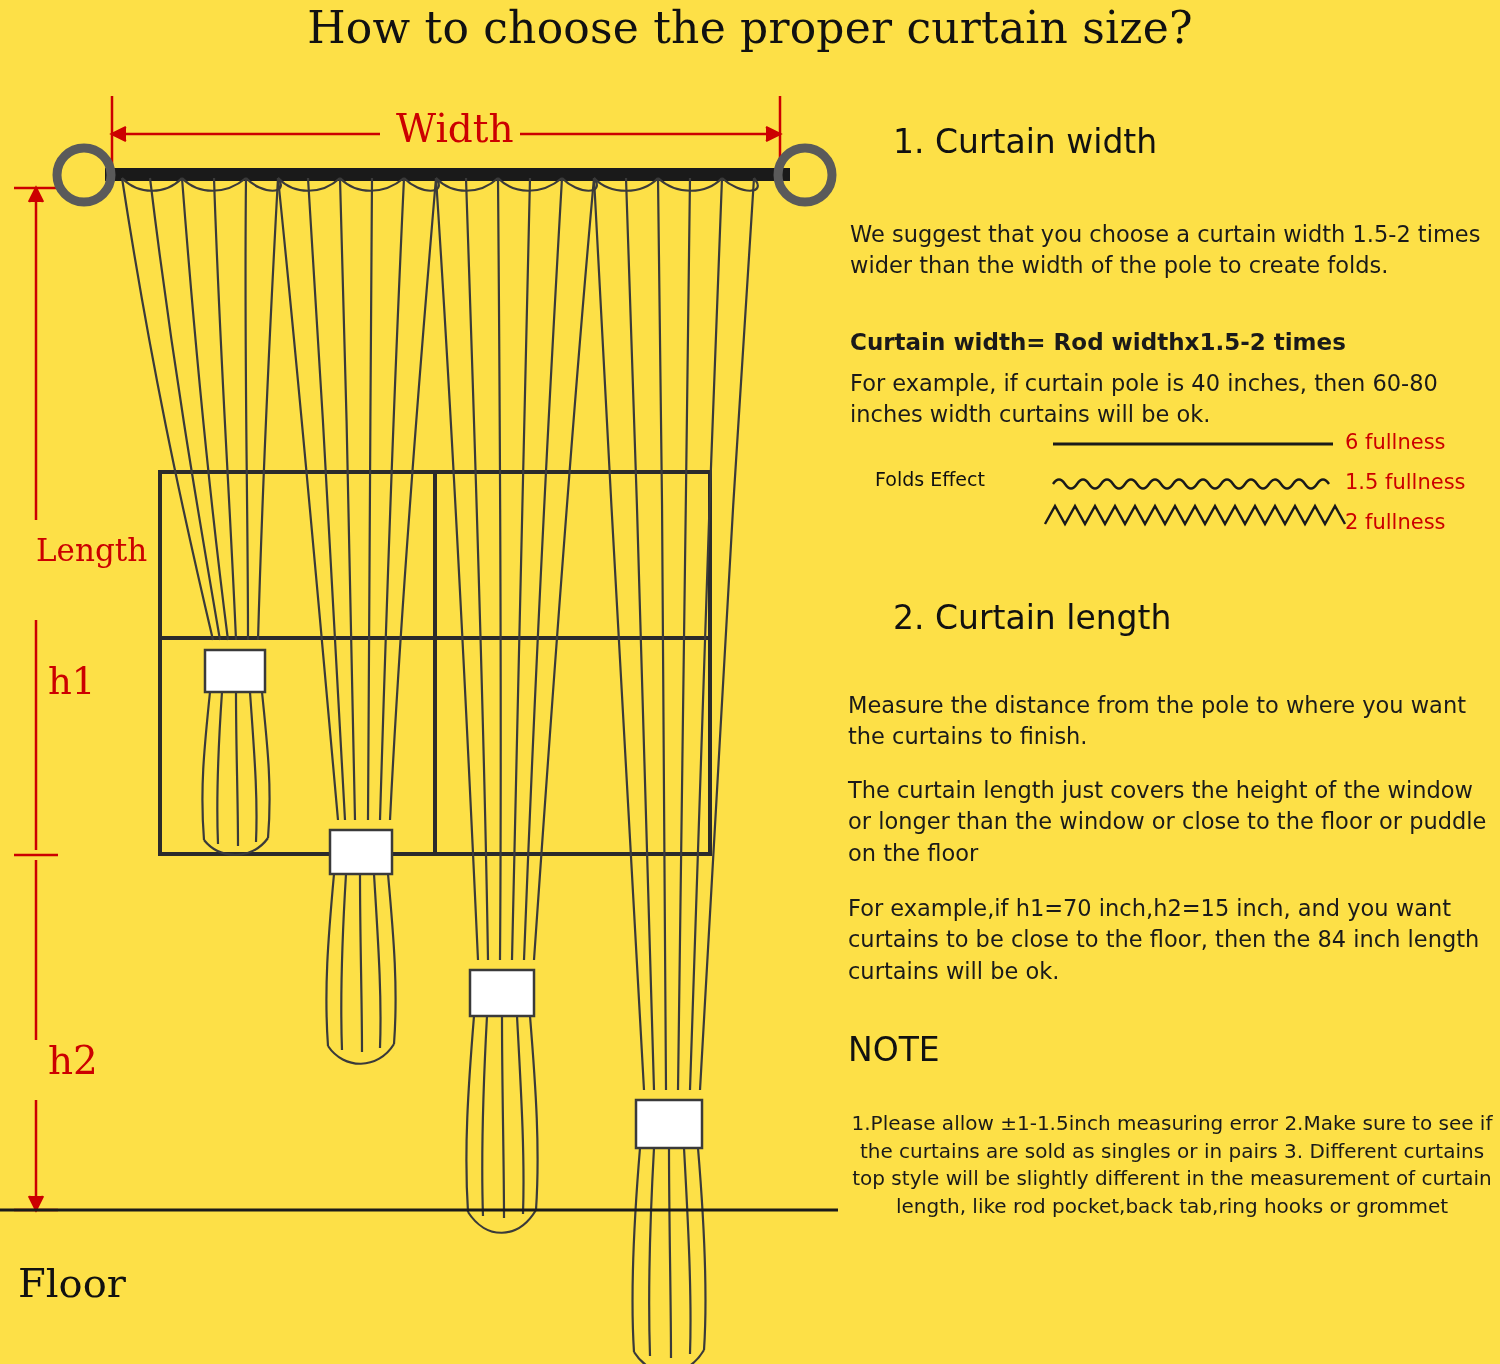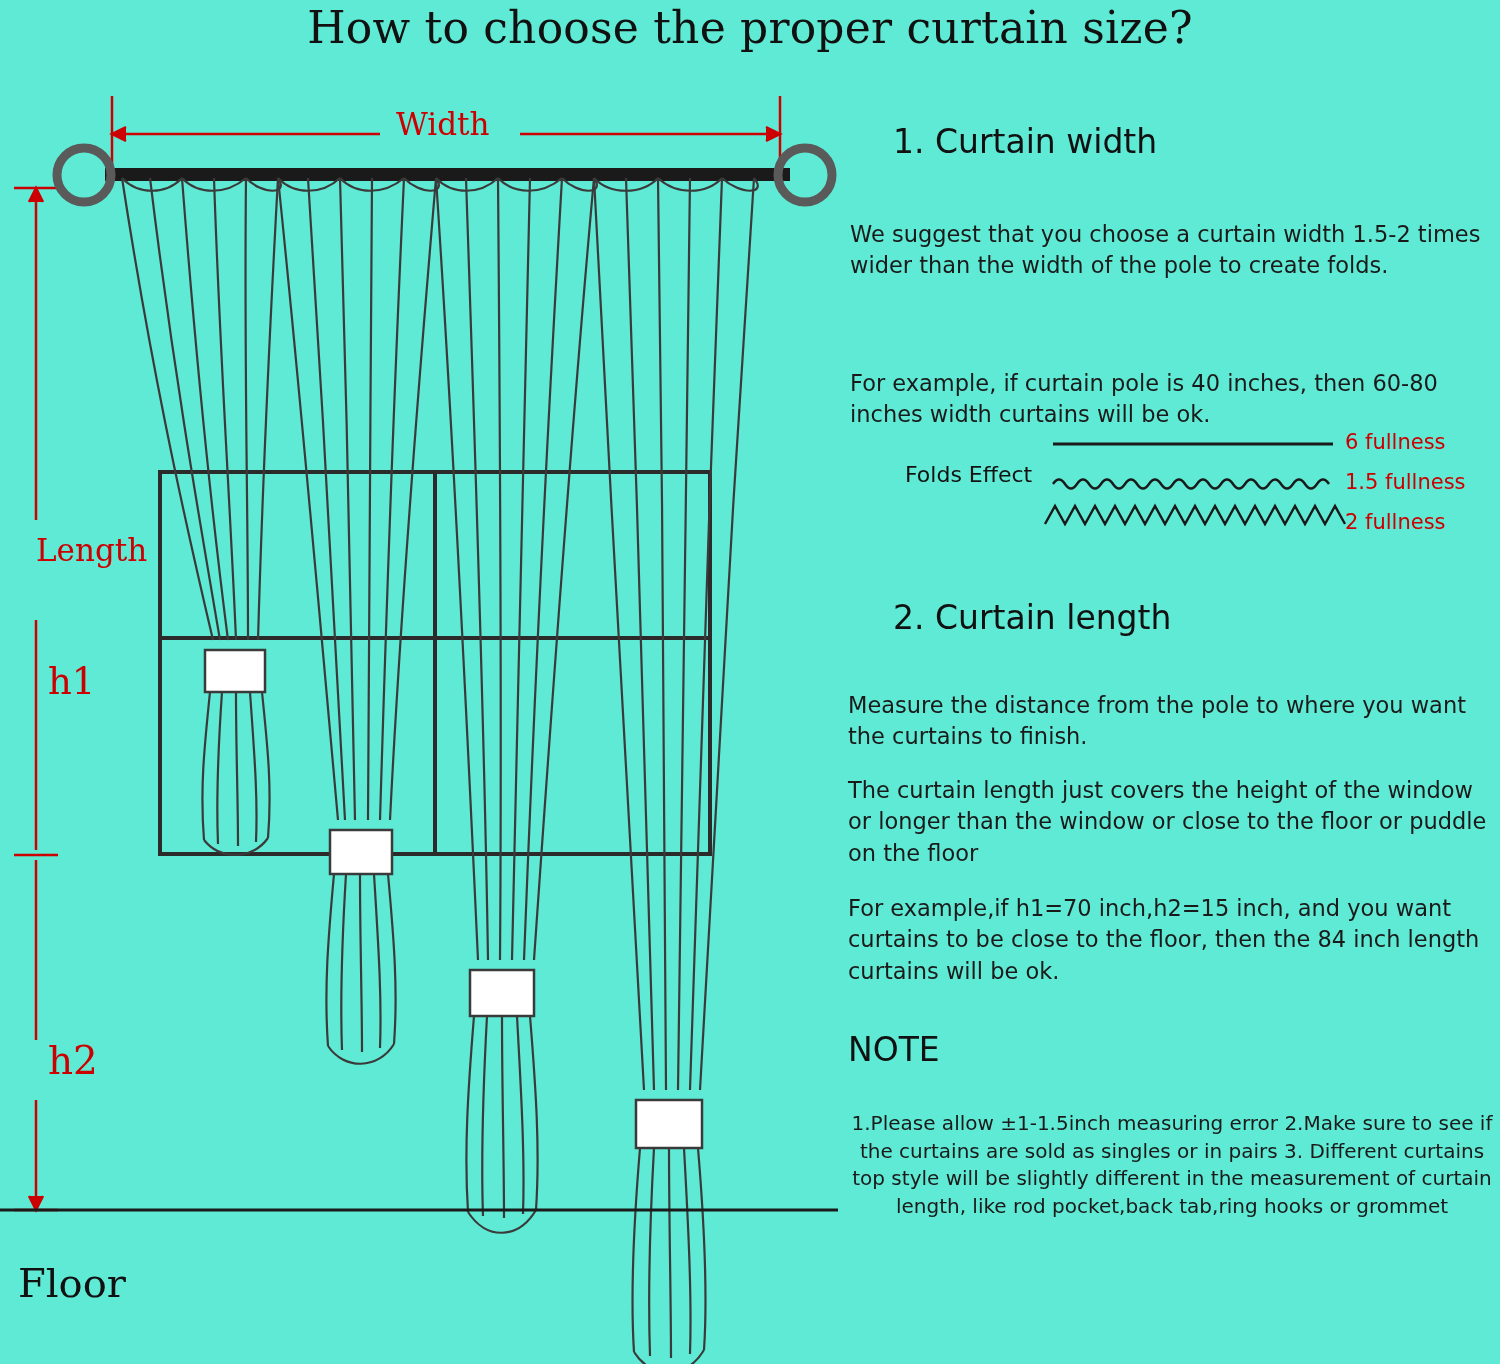--- a/index.html
+++ b/index.html
@@ -11,21 +11,21 @@
     width: 1500px; height: 1364px;
     font-family: "DejaVu Sans", sans-serif;
     color: #111;
     position: relative;
     overflow: hidden;
   }
   #page {
     position: relative;
     width: 1500px;
     height: 1364px;
-    background: #5eead4;
+    background: #fde047;
   }
 
   
   .title {
     position: absolute;
     top: 2px;
     left: 0;
     width: 1500px;
     text-align: center;
     font-family: "DejaVu Serif", serif;
@@ -41,21 +41,21 @@
     left: 0; top: 60px;
     width: 838px; height: 1304px;
   }
   #diagram svg { display: block; }
 
   .dim-label {
     position: absolute;
     color: #cc0000;
     font-family: "DejaVu Serif", serif;
   }
-  .lbl-width  { left: 396px; top: 46px;  font-size: 31px; text-align: right; }
+  .lbl-width  { left: 396px; top: 46px;  font-size: 39px; text-align: right; }
   .lbl-length { left: 36px;  top: 472px; font-size: 31px; }
   .lbl-h1     { left: 48px;  top: 600px; font-size: 37px; }
   .lbl-h2     { left: 48px;  top: 978px; font-size: 39px; }
   .lbl-floor  {
     position: absolute;
     left: 18px; top: 1200px;
     font-family: "DejaVu Serif", serif;
     font-size: 40px;
     color: #111;
   }
@@ -95,24 +95,23 @@
   .p-note { left: 3px; top: 1090px; font-size: 20px; line-height: 1.38; text-align: center; }
 
   
   #folds {
     position: absolute;
     left: 0px; top: 418px;
     width: 655px; height: 132px;
   }
   .folds-label {
     position: absolute;
-    left: 30px; top: 44px;
-    font-size: 22px;
-    color: #111;
-    margin-left: 30px;
+    left: 30px; top: 50px;
+    font-size: 19px;
+    color: #111;
   }
   .fullness-lbl {
     position: absolute;
     font-size: 21px;
     color: #cc0000;
   }
   .fl1 { left: 500px; top: 12px; }
   .fl2 { left: 500px; top: 52px; }
   .fl3 { left: 500px; top: 92px; }
 </style>
@@ -253,20 +252,21 @@
     <div class="dim-label lbl-h2">h2</div>
     <div class="lbl-floor">Floor</div>
   </div>
 
   <div id="right">
 
     <h2 class="sec-head h-curtain-width">1. Curtain width</h2>
 
     <p class="para p1">We suggest that you choose a curtain width 1.5-2 times wider than the width of the pole to create folds.</p>
 
+    <p class="para p-bold">Curtain width= Rod widthx1.5-2 times</p>
 
     <p class="para p2">For example, if curtain pole is 40 inches, then 60-80 inches width curtains will be ok.</p>
 
     <div id="folds">
       <div class="folds-label">Folds Effect</div>
       <svg width="655" height="132" viewBox="0 0 655 132">
 
         <line x1="208" y1="26" x2="488" y2="26" stroke="#1a1a1a" stroke-width="3"></line>
 
         <path d="M208,66 q6,-9 12,0 t12,0 t12,0 t12,0 t12,0 t12,0 t12,0 t12,0 t12,0 t12,0 t12,0 t12,0 t12,0 t12,0 t12,0 t12,0 t12,0 t12,0 t12,0 t12,0 t12,0 t12,0 t12,0" stroke="#1a1a1a" stroke-width="2.4" fill="none"></path>

